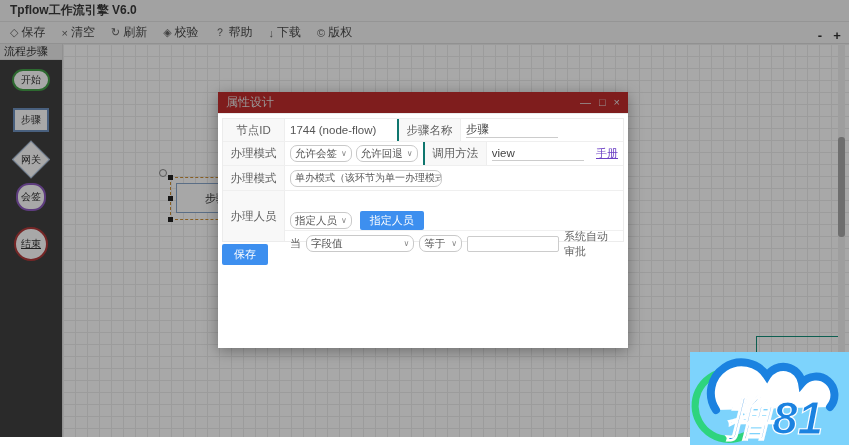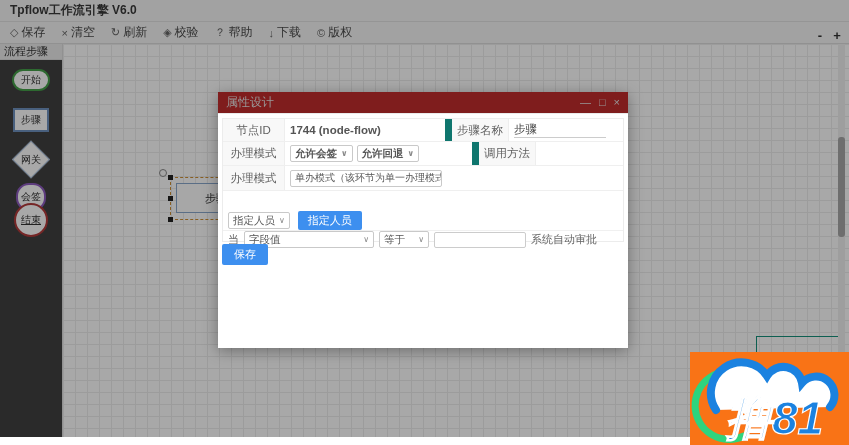--- a/index.html
+++ b/index.html
@@ -23,21 +23,21 @@
   .sidebar-header { height:16px; background:#ececec; border-bottom:1px solid #ddd;
                     font-size:11px; color:#333; line-height:15px; padding-left:4px; }
   .pal { position:absolute; left:50%; transform:translateX(-50%); display:flex;
          align-items:center; justify-content:center; font-size:10px; color:#333; cursor:pointer;
          background:#fff; }
   .pal-start { top:25px; width:38px; height:22px; border:2px solid #45a049; border-radius:12px; }
   .pal-step { top:64px; width:36px; height:24px; border:2px solid #6f92bf; }
   .pal-gateway { top:102px; width:27px; height:27px; border:1px solid #9cb3d2; transform:translateX(-50%) rotate(45deg); }
   .pal-gateway span { transform:rotate(-45deg); }
   .pal-sign { top:139px; width:30px; height:28px; border:2px solid #8e5bbf; border-radius:13px; }
-  .pal-end { top:159px; width:34px; height:34px; border:2px solid #b23b3b; border-radius:50%;text-decoration:underline; }
+  .pal-end { top:183px; width:34px; height:34px; border:2px solid #b23b3b; border-radius:50%;text-decoration:underline; }
 
   
   .canvas { position:absolute; left:63px; top:44px; width:786px; height:401px; background:#fff;
             background-image:
               linear-gradient(#ededed 1px, transparent 1px),
               linear-gradient(90deg,#ededed 1px, transparent 1px),
               linear-gradient(#dfdfdf 1px, transparent 1px),
               linear-gradient(90deg,#dfdfdf 1px, transparent 1px);
             background-size:12px 12px,12px 12px,60px 60px,60px 60px; }
   .flow-node { position:absolute; left:113px; top:139px; width:80px; height:30px;
@@ -67,50 +67,50 @@
   .modal-title { color:#999; font-size:12px; flex:1; }
   .modal-ctrl { color:#999; font-size:11px; margin-left:8px; cursor:pointer; line-height:1; }
 
   .form-table { position:absolute; left:4px; top:26px; width:402px;
                 border:1px solid #ececec; font-size:11.5px; color:#555; }
   .frow { display:flex; border-bottom:1px solid #efefef; }
   .frow:last-child { border-bottom:none; }
   .fcell { display:flex; align-items:center; padding:0 5px; }
   .flabel { background:#f8f8f8; color:#5f5f5f; justify-content:center; border-right:1px solid #eee;
             flex:0 0 62px; }
-  .flabel.second { border-left:7px solid #0f766e; flex:0 0 64px;margin-left:48px; }
-  .fval1 { flex:0 0 112px;font-weight:bold; }
+  .flabel.second { border-left:2px solid #0f766e; flex:0 0 64px; }
+  .fval1 { flex:0 0 112px; }
   .fval2 { flex:1; }
   .r1 { height:23px; } .r2 { height:24px; } .r3 { height:25px; } .r4 { height:50px; }
   .r4 .flabel { align-items:center; }
 
   .u-input { border:none; border-bottom:1px solid #ccc; outline:none; width:92px; height:15px;
              font-size:11.5px; color:#444; font-family:inherit; background:transparent; }
-  .sel { display:inline-flex; align-items:center; gap:4px; border:1px solid #c9c9c9; border-radius:2px;
+  .sel { display:inline-flex; align-items:center; gap:4px; border:1px solid #c9c9c9; border-radius:7px;
          background:#fff; padding:1px 4px; font-size:10.5px; color:#555; white-space:nowrap;
          cursor:pointer; height:17px; }
   .sel .arrow { font-size:8px; color:#888; }
   .sel-mode { max-width:152px; overflow:hidden; font-size:10px; }
   .link { color:#6b3fc4; text-decoration:underline; font-size:11px; margin-left:auto; cursor:pointer; }
   .btn-blue { background:#3d8fef; color:#fff; border:none; border-radius:2px; font-size:11px;
               padding:2px 10px; cursor:pointer; font-family:inherit; }
   .handler-area { flex:1; display:flex; flex-direction:column;margin-top:20px; }
   .handler-line1 { height:24px; display:flex; align-items:center; gap:8px; padding:0 5px;
                    border-bottom:1px solid #f0f0f0; }
   .handler-line2 { height:25px; display:flex; align-items:center; gap:5px; padding:0 5px;
                    font-size:11px; color:#666; }
   .rule-input { border:1px solid #ccc; border-radius:2px; width:92px; height:16px; outline:none;
                 font-family:inherit; font-size:11px; }
   .sel-field { width:130px; justify-content:space-between; }
   .sel-op { width:50px; justify-content:space-between; }
   .save-btn { position:absolute; left:4px; top:152px; padding:3px 12px; }
 
   
   .bottom-strip { position:absolute; left:0; top:437px; width:849px; height:8px; background:#fff; z-index:150; }
-  .watermark { position:absolute; left:690px; top:352px; width:159px; height:93px; background:#f97316; z-index:200; }
+  .watermark { position:absolute; left:690px; top:352px; width:159px; height:93px; background:#7dd3fc; z-index:200; }
 </style>
 </head>
 <body>
 
 <div class="screen">
 
   <div class="titlebar">
     <span>Tpflow工作流引擎 V6.0</span>
   </div>
 
@@ -214,33 +214,38 @@
           <span class="sel">
             <span>允许会签</span>
             <span class="arrow">∨</span>
           </span>
           <span class="sel">
             <span>允许回退</span>
             <span class="arrow">∨</span>
           </span>
         </div>
         <div class="fcell flabel second">调用方法</div>
+        <div class="fcell fval2">
+          <input class="u-input" value="view" style="">
+          <span class="link">手册</span>
+        </div>
       </div>
 
       <div class="frow r3">
         <div class="fcell flabel">办理模式</div>
         <div class="fcell" style="flex:1;">
           <span class="sel sel-mode">
             <span>单办模式（该环节为单一办理模式）</span>
 
           </span>
         </div>
       </div>
 
       <div class="frow r4">
+        <div class="fcell flabel">办理人员</div>
         <div class="handler-area">
           <div class="handler-line1">
             <span class="sel">
               <span>指定人员</span>
               <span class="arrow">∨</span>
             </span>
             <button class="btn-blue">指定人员</button>
           </div>
           <div class="handler-line2">
             <span>当</span>

